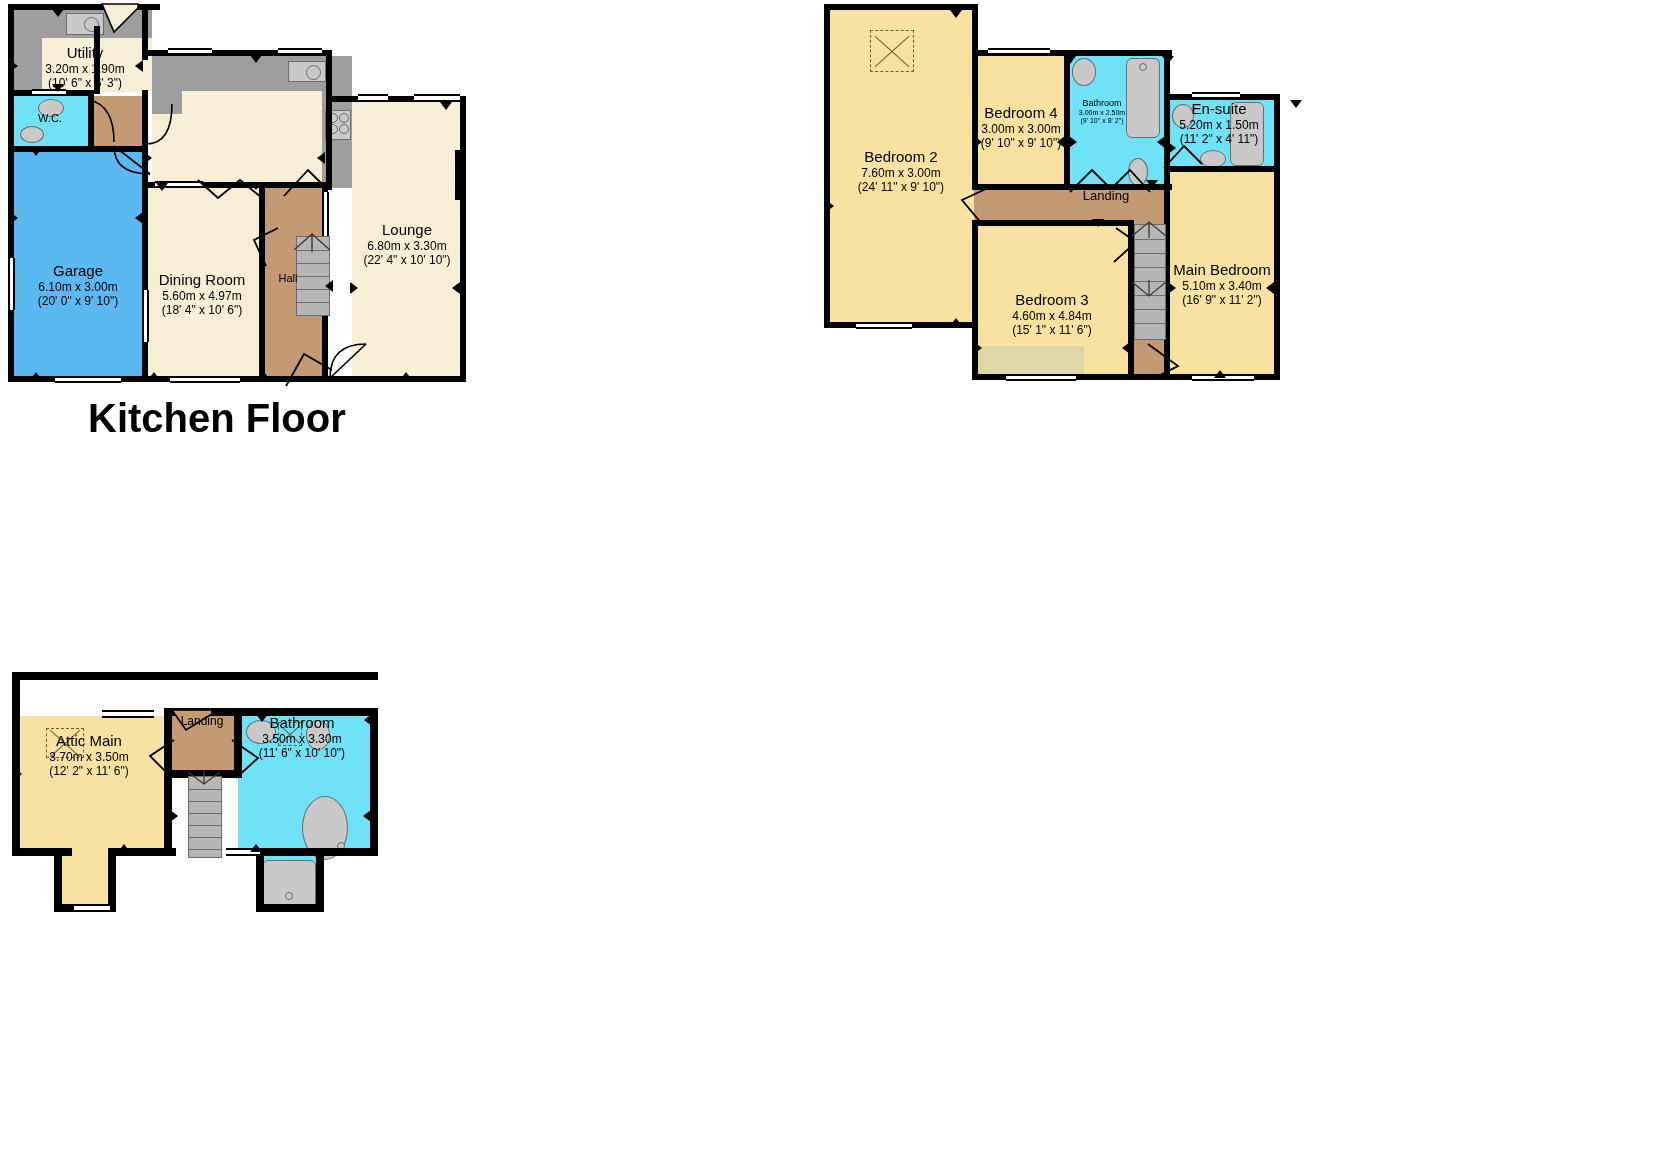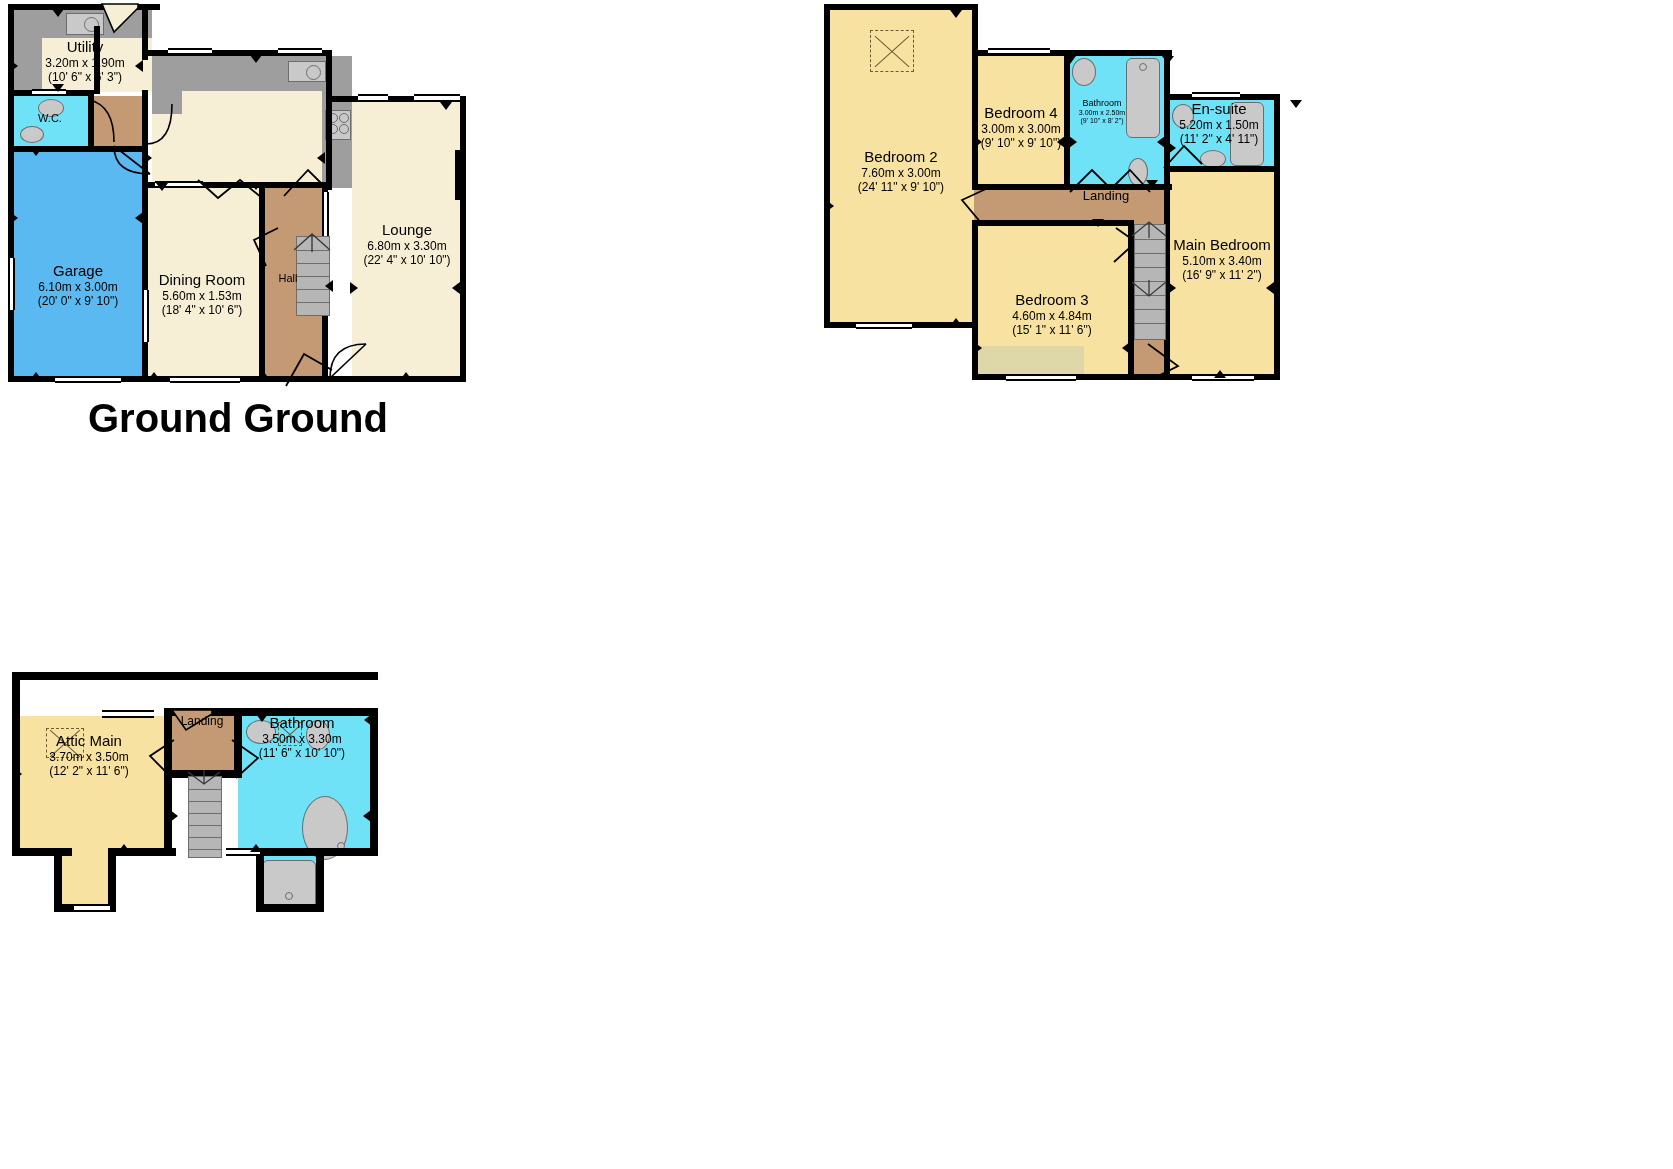--- a/index.html
+++ b/index.html
@@ -255,48 +255,48 @@
     <div class="arrow down" style="left:250px;top:182px;"></div>
     <div class="arrow down" style="left:156px;top:183px;"></div>
     <div class="arrow up" style="left:148px;top:372px;"></div>
     <div class="arrow up" style="left:258px;top:372px;"></div>
     <div class="arrow left" style="left:325px;top:280px;"></div>
     <div class="arrow down" style="left:440px;top:102px;"></div>
     <div class="arrow right" style="left:350px;top:282px;"></div>
     <div class="arrow left" style="left:452px;top:282px;"></div>
     <div class="arrow up" style="left:400px;top:372px;"></div>
 
-    <div class="label" style="left:30px;top:38px;width:110px;">
+    <div class="label" style="left:30px;top:44px;width:110px;">
       <span class="rm-name">Utility</span>
       <span class="rm-dim">3.20m x 1.90m</span>
       <span class="rm-dim">(10' 6" x 6' 3")</span>
     </div>
     <div class="label tiny" style="left:14px;top:112px;width:72px;">
       <span class="rm-name">W.C.</span>
     </div>
     <div class="label" style="left:348px;top:221px;width:118px;">
       <span class="rm-name">Lounge</span>
       <span class="rm-dim">6.80m x 3.30m</span>
       <span class="rm-dim">(22' 4" x 10' 10")</span>
     </div>
     <div class="label" style="left:22px;top:256px;width:112px;margin-top:6px;">
       <span class="rm-name">Garage</span>
       <span class="rm-dim">6.10m x 3.00m</span>
       <span class="rm-dim">(20' 0" x 9' 10")</span>
     </div>
     <div class="label" style="left:144px;top:271px;width:116px;">
       <span class="rm-name">Dining Room</span>
-      <span class="rm-dim">5.60m x 1.53m</span>
+      <span class="rm-dim">5.60m x 4.97m</span>
       <span class="rm-dim">(18' 4" x 10' 6")</span>
     </div>
     <div class="label tiny" style="left:266px;top:272px;width:44px;">
       <span class="rm-name">Hall</span>
     </div>
   </div>
-  <div class="floor-title" style="left:88px;top:396px;">Ground Ground</div>
+  <div class="floor-title" style="left:88px;top:396px;">Kitchen Floor</div>
 
   <div class="plan" id="plan-first" style="left:810px;top:0px;width:500px;height:400px;">
 
     <div class="room fill-yellow" style="left:18px;top:8px;width:146px;height:318px;"></div>
     <div class="hatch" style="left:60px;top:30px;width:44px;height:42px;"></div>
 
     <div class="room fill-yellow" style="left:164px;top:54px;width:94px;height:134px;"></div>
 
     <div class="room fill-cyan" style="left:258px;top:54px;width:100px;height:134px;"></div>
     <div class="fix soft" style="left:316px;top:58px;width:32px;height:78px;"></div>
@@ -411,21 +411,21 @@
       <span class="rm-dim">(9' 10" x 8' 2")</span>
     </div>
     <div class="label" style="left:358px;top:100px;width:102px;">
       <span class="rm-name">En-suite</span>
       <span class="rm-dim">5.20m x 1.50m</span>
       <span class="rm-dim">(11' 2" x 4' 11")</span>
     </div>
     <div class="label tiny" style="left:258px;top:188px;width:76px;">
       <span class="rm-name" style="font-size:13px;">Landing</span>
     </div>
-    <div class="label" style="left:356px;top:236px;width:112px;">
+    <div class="label" style="left:356px;top:261px;width:112px;">
       <span class="rm-name">Main Bedroom</span>
       <span class="rm-dim">5.10m x 3.40m</span>
       <span class="rm-dim">(16' 9" x 11' 2")</span>
     </div>
     <div class="label" style="left:180px;top:291px;width:124px;">
       <span class="rm-name">Bedroom 3</span>
       <span class="rm-dim">4.60m x 4.84m</span>
       <span class="rm-dim">(15' 1" x 11' 6")</span>
     </div>
   </div>

